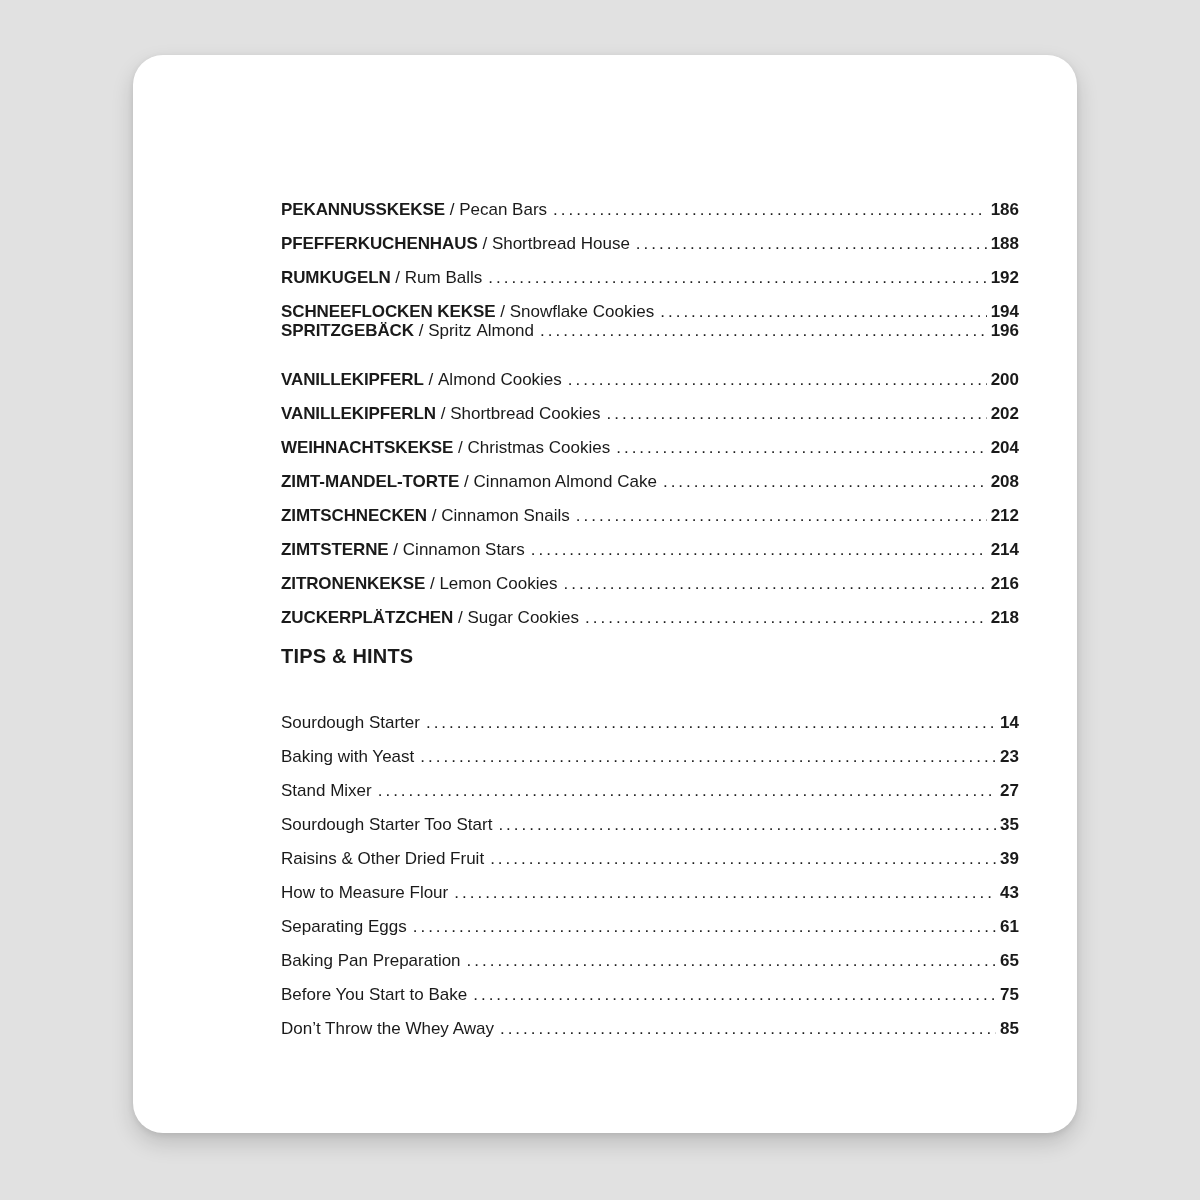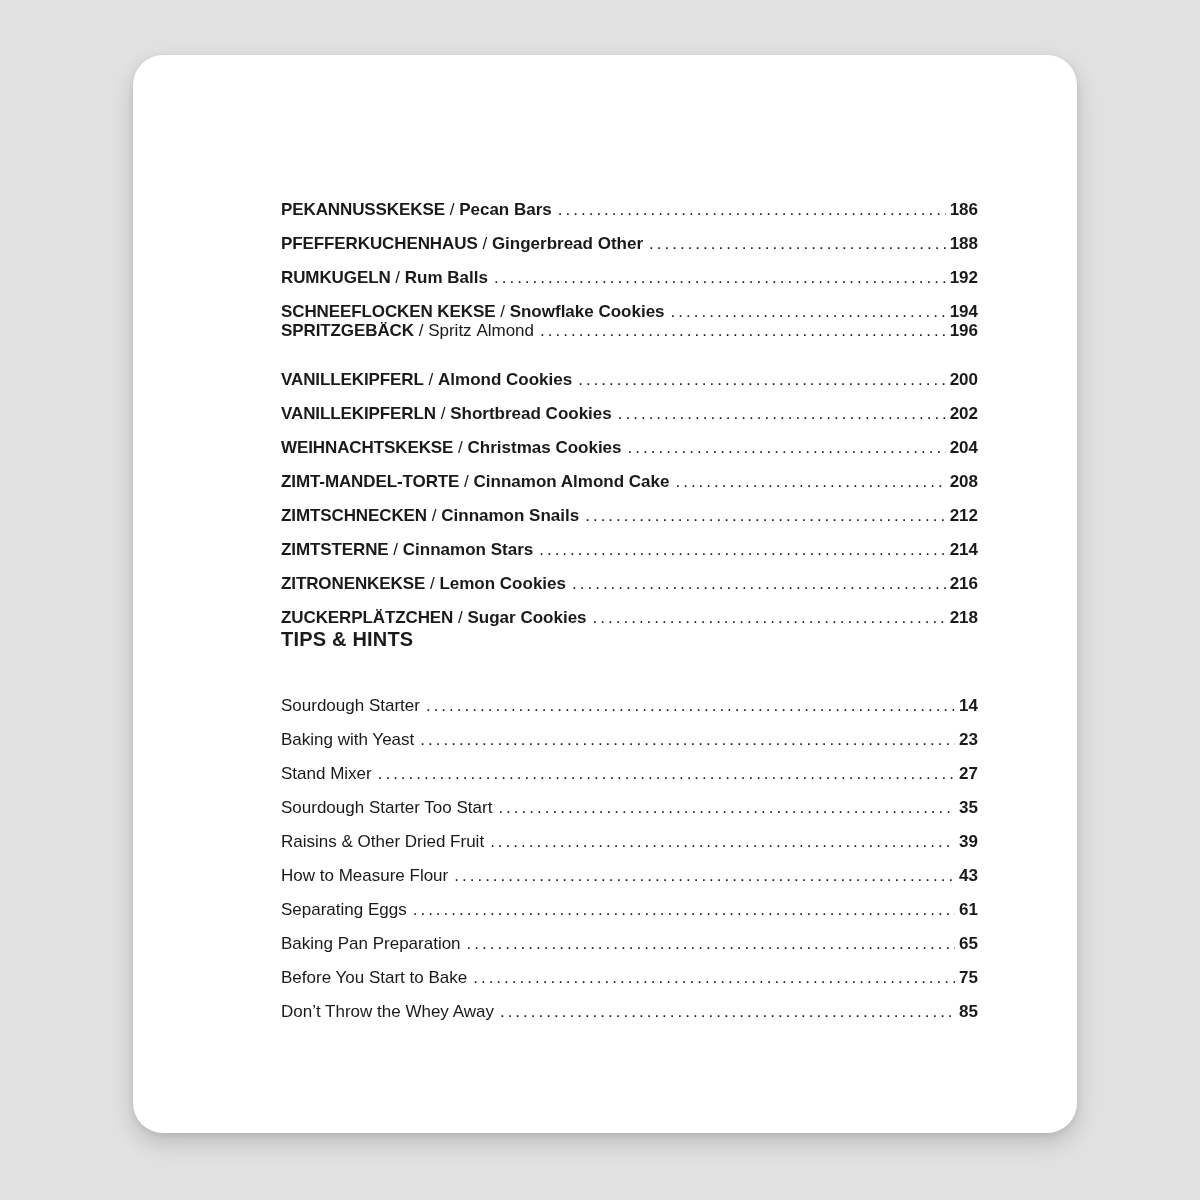--- a/index.html
+++ b/index.html
@@ -15,40 +15,40 @@
   .card {
     position: absolute;
     left: 133px;
     top: 55px;
     width: 944px;
     height: 1078px;
     background: #ffffff;
     border-radius: 30px;
     box-shadow: 0 10px 22px rgba(0,0,0,0.16), 0 2px 6px rgba(0,0,0,0.08);
     box-sizing: border-box;
-    padding: 90px 99px 0 148px;
+    padding: 90px 58px 0 148px;
   }
   .row {
     display: flex;
     align-items: baseline;
     height: 34px;
     line-height: 34px;
     font-size: 17px;
     white-space: nowrap;
   }
   .row .de {
     font-weight: 700;
     letter-spacing: -0.1px;
   }
   .row .sep {
     font-weight: 400;
     margin: 0 0.28em;
   }
   .row .en {
-    font-weight: 700;
+    font-weight: 400;
     margin-top: 48px;
   }
   .row .en-it {
     font-weight: 400;
   }
   .row .en-rest {
     font-weight: 400;
     margin-left: 0.28em;
   }
   .dots {
@@ -66,21 +66,21 @@
     color: #1a1a1a;
   }
   .pg {
     font-weight: 700;
     flex: 0 0 auto;
     margin-top: 33px;
   }
   .tips-heading {
     height: 34px;
     line-height: 34px;
-    margin-top: 35px;
+    margin-top: 52px;
     font-size: 20px;
     font-weight: 700;
     letter-spacing: 0.2px;
   }
   .tip-label {
     font-weight: 400;
   }
 </style>
 </head>
 <body>
@@ -93,21 +93,21 @@
       <span class="de">PEKANNUSSKEKSE</span>
         <span class="sep">/</span>
         <span class="en">Pecan Bars</span>
       <span class="dots"></span>
       <span class="pg">186</span>
     </div>
 
     <div class="row">
       <span class="de">PFEFFERKUCHENHAUS</span>
         <span class="sep">/</span>
-        <span class="en">Gingerbread Other</span>
+        <span class="en">Shortbread House</span>
       <span class="dots"></span>
       <span class="pg">188</span>
     </div>
 
     <div class="row">
       <span class="de">RUMKUGELN</span>
         <span class="sep">/</span>
         <span class="en">Rum Balls</span>
       <span class="dots"></span>
       <span class="pg">192</span>

